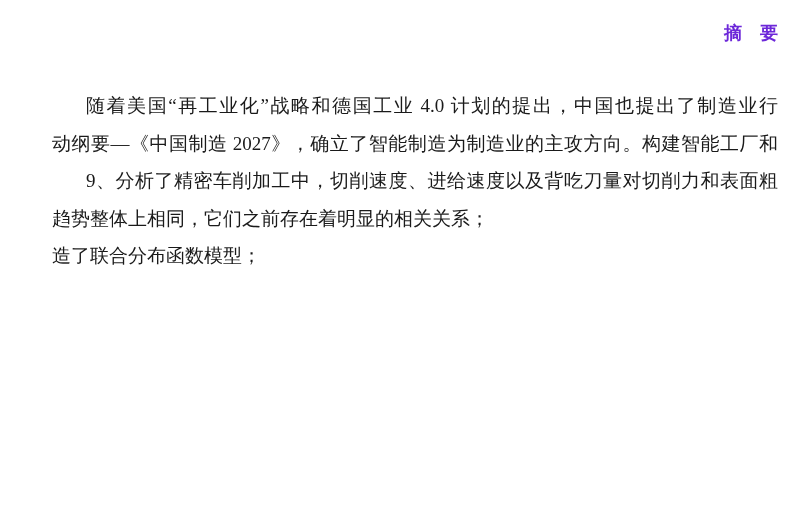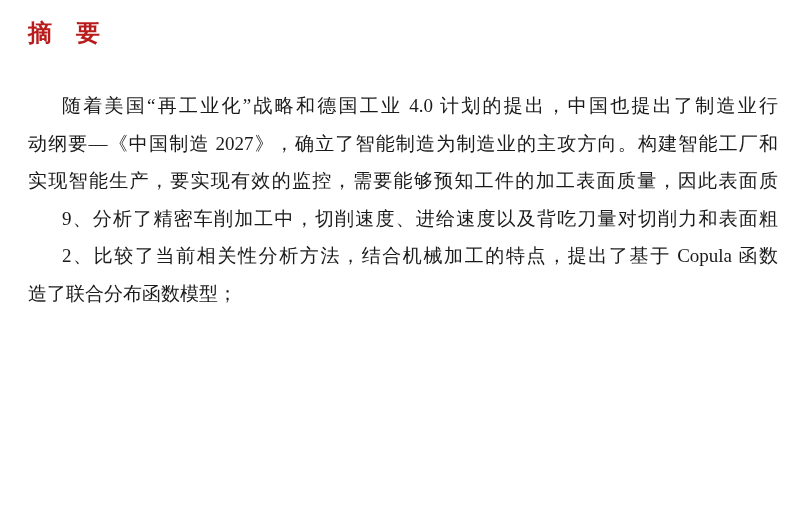--- a/index.html
+++ b/index.html
@@ -12,35 +12,36 @@
   }
   .page {
     width: 788px;
     height: 508px;
     background: #ffffff;
     color: #1a1a1a;
     padding: 0 10px 0 28px;
   }
   .title {
     margin-top: 14px;
-    font-size: 24px;
+    font-size: 18px;
     line-height: 38px;
     font-weight: bold;
-    text-align: left;
-    color: #b91c1c;
+    text-align: right;
+    color: #6d28d9;
   }
   .body {
     margin-top: 35px;
     font-size: 19px;
     line-height: 37.6px;
   }
   .line {
     text-align: justify;
     text-align-last: justify;
     white-space: nowrap;
+    margin-left: 24px;
   }
   .line.lastline {
     text-align-last: left;
   }
   .line.indent {
     text-indent: 34px;
   }
   .caret {
     display: inline-block;
     width: 2px;
@@ -54,21 +55,20 @@
 <body>
 
 <div class="page">
 
   <h1 class="title">摘　要</h1>
 
   <div class="body">
 
     <div class="line indent">随着美国“再工业化”战略和德国工业 4.0 计划的提出，中国也提出了制造业行</div>
     <div class="line">动纲要—《中国制造 2027》，确立了智能制造为制造业的主攻方向。构建智能工厂和</div>
-    <div class="line">实现智能生产，要实现有效的监控，需要能够预知工件的加工表面质量，因此表面质</div>
 
     <div class="line indent">9、分析了精密车削加工中，切削速度、进给速度以及背吃刀量对切削力和表面粗</div>
+    <div class="line lastline">趋势整体上相同，它们之前存在着明显的相关关系；</div>
 
-    <div class="line indent">2、比较了当前相关性分析方法，结合机械加工的特点，提出了基于 Copula 函数</div>
     <div class="line lastline">造了联合分布函数模型；</div>
 
   </div>
 </div>
 
 </body></html>

